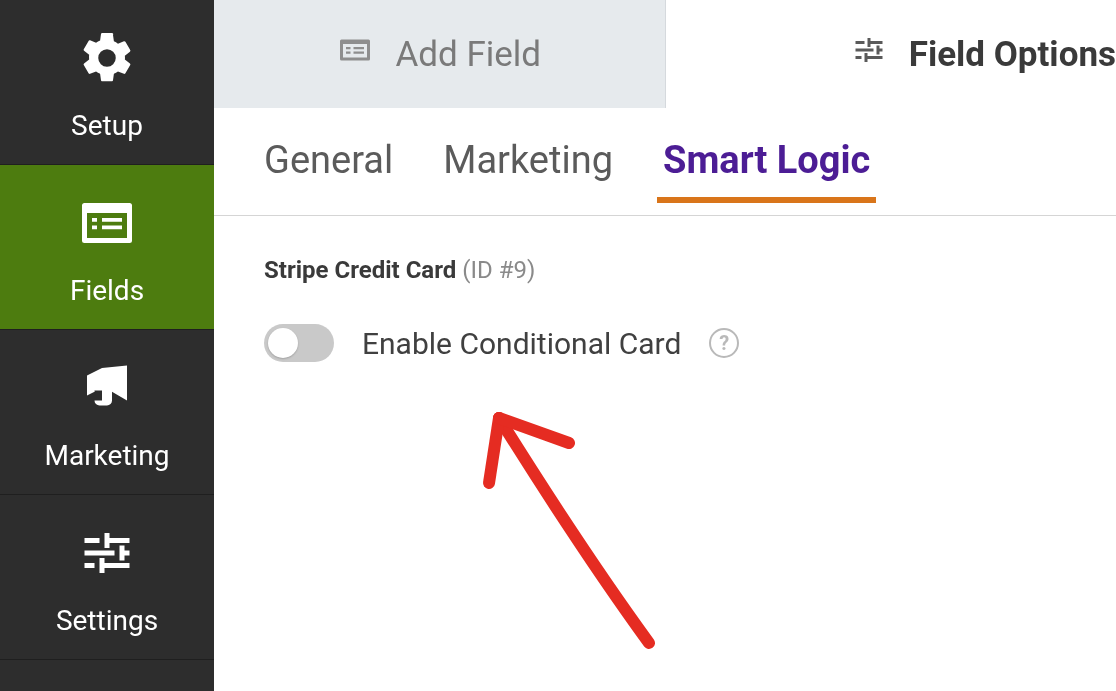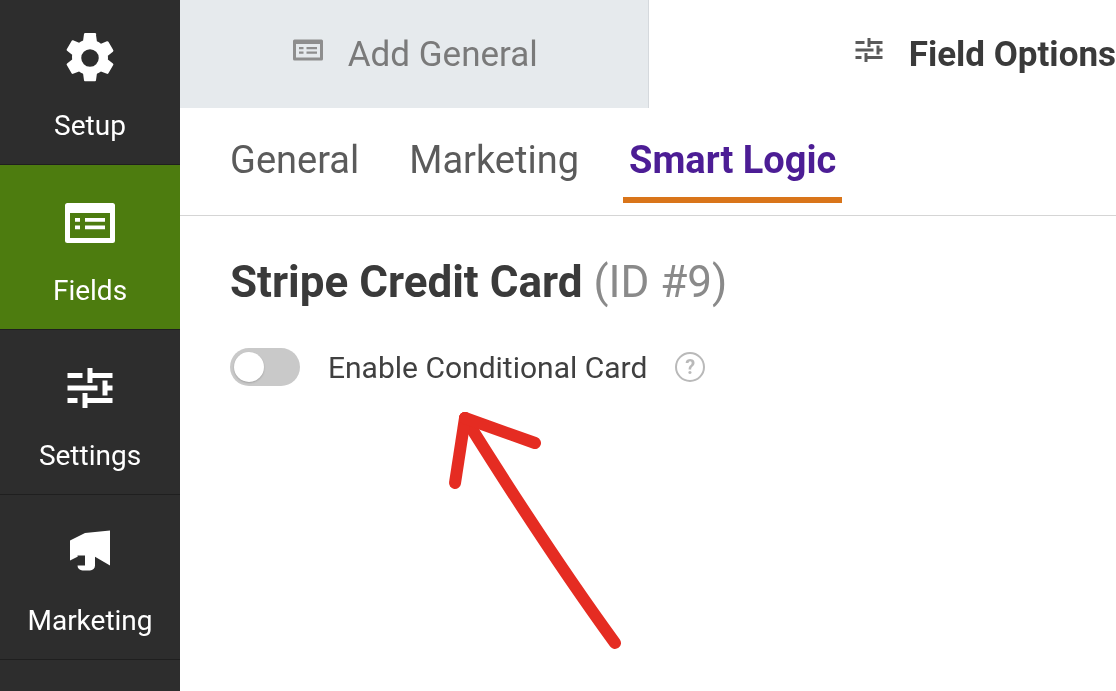--- a/index.html
+++ b/index.html
@@ -7,21 +7,21 @@
       font-family: -apple-system, BlinkMacSystemFont, "Segoe UI", Roboto, Helvetica, Arial, sans-serif;
       display: flex;
       width: 1116px;
       height: 691px;
       overflow: hidden;
       background: #fff;
     }
 
     
     .sidebar {
-      width: 180px;
+      width: 214px;
       background: #2d2d2d;
       display: flex;
       flex-direction: column;
       flex-shrink: 0;
     }
     .sidebar-item {
       display: flex;
       flex-direction: column;
       align-items: center;
       justify-content: center;
@@ -110,21 +110,21 @@
       background: #d9751a;
     }
 
     
     .panel-body {
       padding: 40px 50px;
       position: relative;
       flex: 1;
     }
     .field-title {
-      font-size: 44px;
+      font-size: 24px;
       font-weight: 700;
       color: #3a3a3a;
       margin-bottom: 40px;
     }
     .field-title .field-id {
       font-weight: 400;
       color: #8a8a8a;
     }
 
     .toggle-row {
@@ -194,47 +194,47 @@
       <svg viewBox="0 0 24 24">
           <path d="M3 4h18a1 1 0 0 1 1 1v14a1 1 0 0 1-1 1H3a1 1 0 0 1-1-1V5a1 1 0 0 1 1-1zm1 4v10h16V8H4zm2 2h2v1.5H6V10zm4 0h8v1.5h-8V10zm-4 3h2v1.5H6V13zm4 0h8v1.5h-8V13z"></path>
         </svg>
     </span>
     <span>Fields</span>
   </div>
 
   <div class="sidebar-item">
     <span>
       <svg viewBox="0 0 24 24">
+          <path d="M20 3v14l-6-3.5V17a2 2 0 0 1-2 2H9a2 2 0 0 1-2-2v-3.5L4 15V7l6-3 10-1zM7 13v4h3v-4H7z"></path>
+        </svg>
+    </span>
+    <span>Marketing</span>
+  </div>
+
+  <div class="sidebar-item">
+    <span>
+      <svg viewBox="0 0 24 24">
           <path d="M3 6h6v2H3V6zm10 0h8v2h-8V6zm-2-2h2v6h-2V4zM3 11h12v2H3v-2zm16 0h2v2h-2v-2zm-2-2h2v6h-2V9zM3 16h4v2H3v-2zm8 0h10v2H11v-2zm-2-2h2v6H9v-2z"></path>
         </svg>
     </span>
     <span>Settings</span>
-  </div>
-
-  <div class="sidebar-item">
-    <span>
-      <svg viewBox="0 0 24 24">
-          <path d="M20 3v14l-6-3.5V17a2 2 0 0 1-2 2H9a2 2 0 0 1-2-2v-3.5L4 15V7l6-3 10-1zM7 13v4h3v-4H7z"></path>
-        </svg>
-    </span>
-    <span>Marketing</span>
   </div>
 
 </nav>
 
 <div class="main">
 
   <div class="top-tabs">
     <div class="top-tab">
       <span>
         <svg viewBox="0 0 24 24">
             <path d="M3 5h18a1 1 0 0 1 1 1v12a1 1 0 0 1-1 1H3a1 1 0 0 1-1-1V6a1 1 0 0 1 1-1zm1 3v9h16V8H4zm2 2h3v1.5H6V10zm5 0h7v1.5h-7V10zm-5 3h3v1.5H6V13zm5 0h7v1.5h-7V13z"></path>
           </svg>
       </span>
-      <span>Add General</span>
+      <span>Add Field</span>
     </div>
     <div class="top-tab active">
       <span>
         <svg viewBox="0 0 24 24">
             <path d="M3 6h6v2H3V6zm10 0h8v2h-8V6zm-2-2h2v6h-2V4zM3 11h12v2H3v-2zm16 0h2v2h-2v-2zm-2-2h2v6h-2V9zM3 16h4v2H3v-2zm8 0h10v2H11v-2zm-2-2h2v6H9v-2z"></path>
           </svg>
       </span>
       <span>Field Options</span>
     </div>
   </div>

